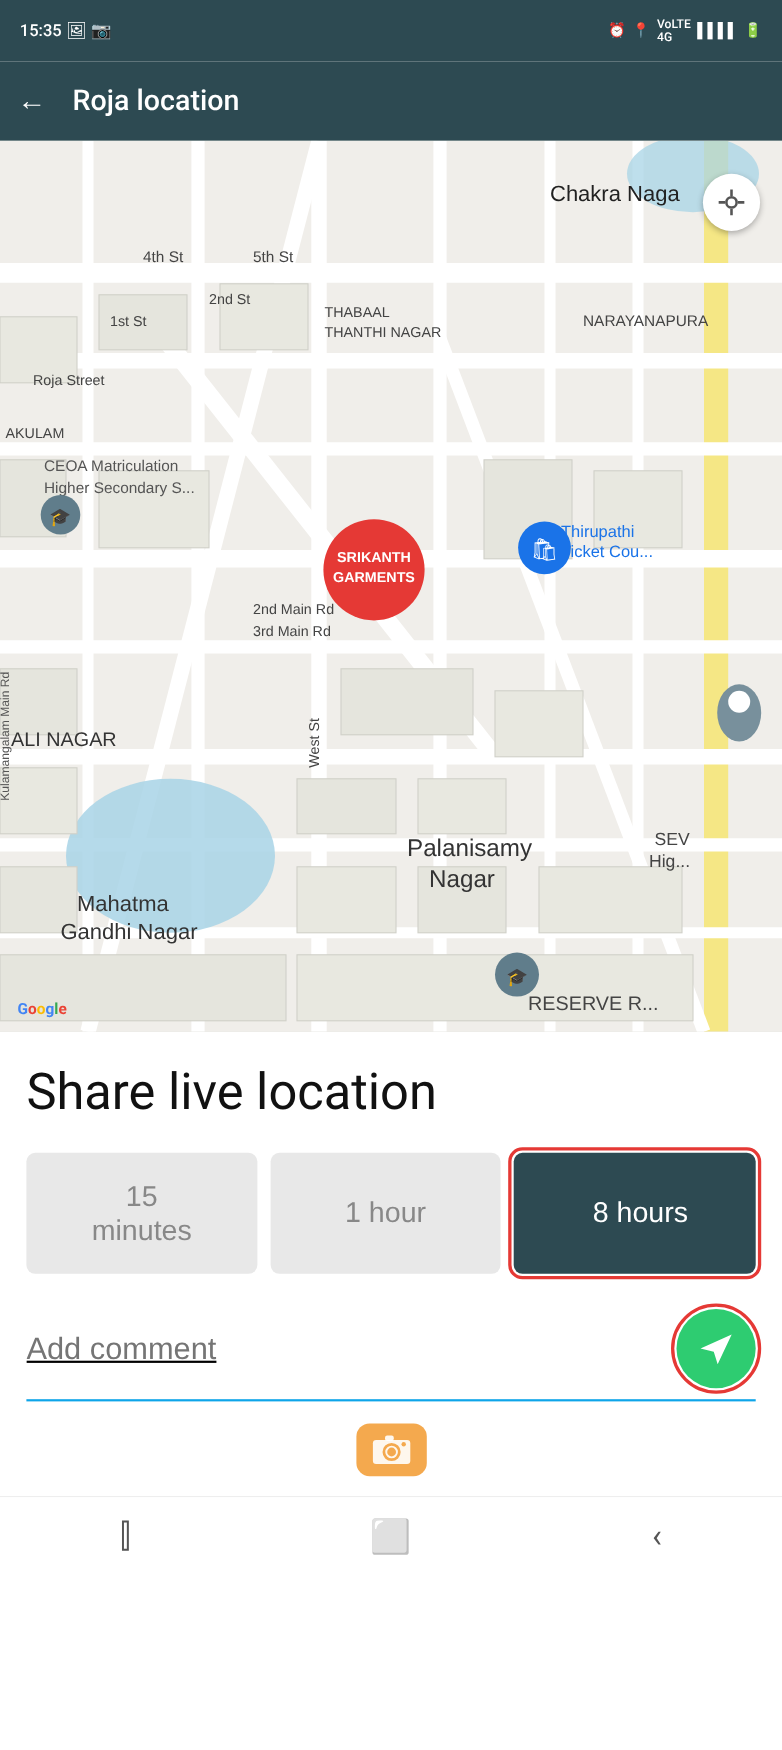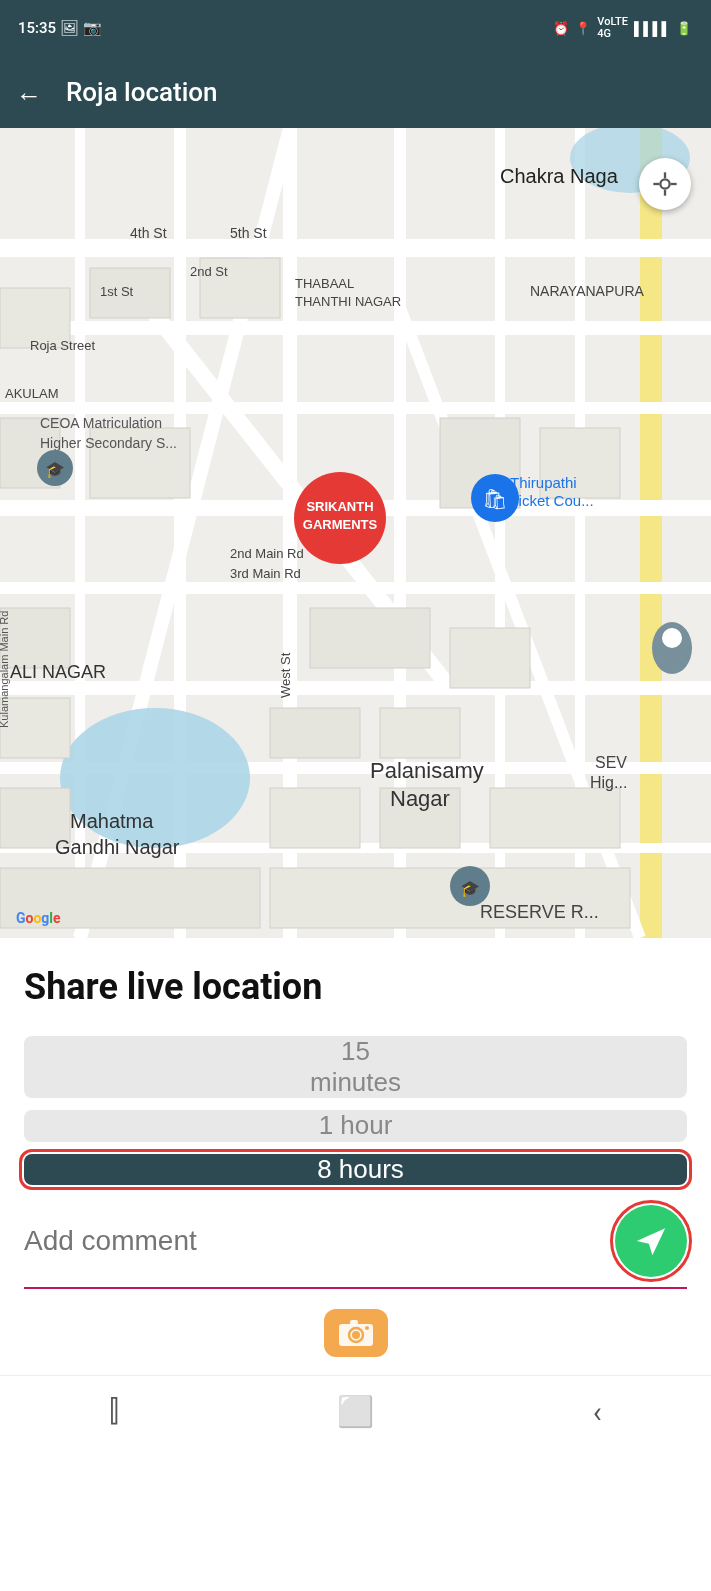--- a/index.html
+++ b/index.html
@@ -79,32 +79,31 @@
       cursor: pointer;
     }
 
     
     .bottom-panel {
       background: #fff;
       padding: 28px 24px 0 24px;
     }
 
     .share-title {
-      font-size: 36px;
-      font-weight: 700;
+      font-size: 46px;
+      font-weight: 400;
       color: #111;
       margin-bottom: 28px;
     }
 
     
     .duration-row {
       display: flex;
       gap: 12px;
-      margin-bottom: 20px;
-      flex-direction: column;
+      margin-bottom: 32px;
     }
     .duration-btn {
       flex: 1;
       height: 110px;
       border-radius: 8px;
       border: none;
       font-size: 26px;
       font-weight: 500;
       cursor: pointer;
       display: flex;
@@ -124,22 +123,23 @@
       outline-offset: 2px;
       padding-left: 10px;
     }
 
     
     .comment-row {
       display: flex;
       align-items: center;
       gap: 20px;
       margin-bottom: 20px;
-      border-bottom: 2px solid #be185d;
+      border-bottom: 2px solid #0ea5e9;
       padding-bottom: 10px;
+      text-decoration: underline;
     }
     .comment-input {
       flex: 1;
       font-size: 28px;
       color: #aaa;
       background: transparent;
       border: none;
       outline: none;
     }
     .send-btn {

